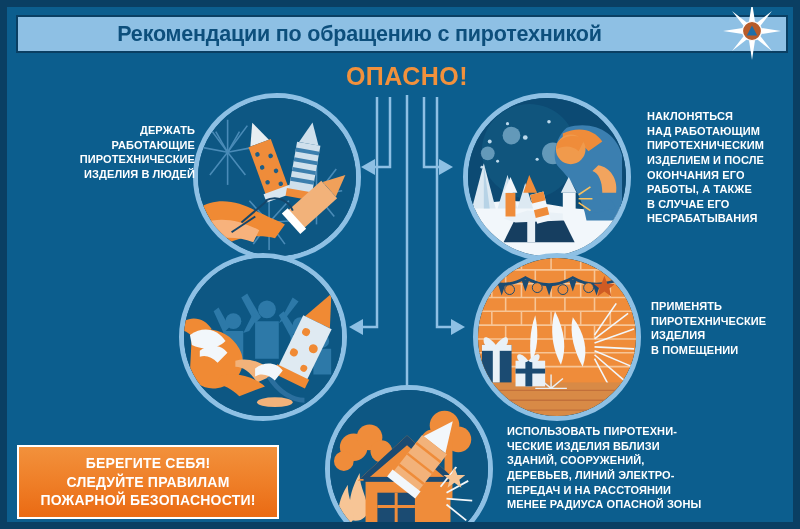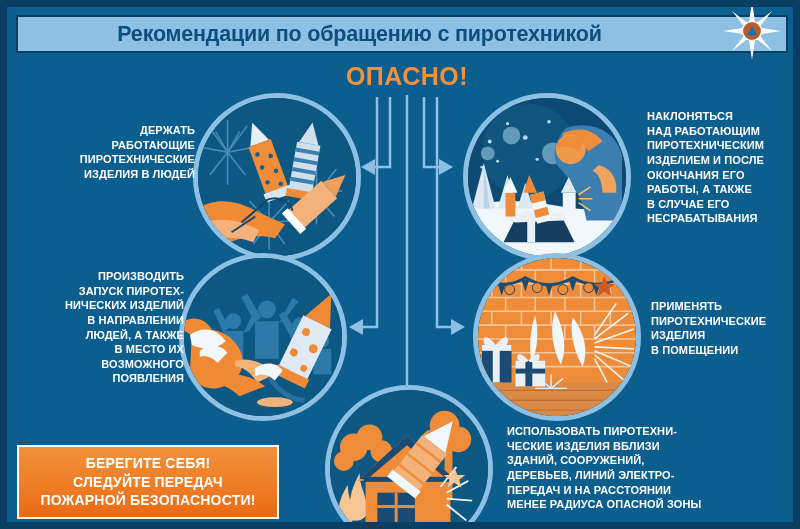--- a/index.html
+++ b/index.html
@@ -532,38 +532,30 @@
 ПИРОТЕХНИЧЕСКИЕ
 ИЗДЕЛИЯ В ЛЮДЕЙ</div>
   <div class="rule-text" id="text-2" style="white-space:pre-line">НАКЛОНЯТЬСЯ
 НАД РАБОТАЮЩИМ
 ПИРОТЕХНИЧЕСКИМ
 ИЗДЕЛИЕМ И ПОСЛЕ
 ОКОНЧАНИЯ ЕГО
 РАБОТЫ, А ТАКЖЕ
 В СЛУЧАЕ ЕГО
 НЕСРАБАТЫВАНИЯ</div>
-  <div class="rule-text" id="text-3" style="white-space:pre-line">ПРОИЗВОДИТЬ
-ЗАПУСК ПИРОТЕХ-
-НИЧЕСКИХ ИЗДЕЛИЙ
-В НАПРАВЛЕНИИ
-ЛЮДЕЙ, А ТАКЖЕ
-В МЕСТО ИХ
-ВОЗМОЖНОГО
-ПОЯВЛЕНИЯ</div>
   <div class="rule-text" id="text-4" style="white-space:pre-line">ПРИМЕНЯТЬ
 ПИРОТЕХНИЧЕСКИЕ
 ИЗДЕЛИЯ
 В ПОМЕЩЕНИИ</div>
   <div class="rule-text" id="text-5" style="white-space:pre-line">ИСПОЛЬЗОВАТЬ ПИРОТЕХНИ-
 ЧЕСКИЕ ИЗДЕЛИЯ ВБЛИЗИ
 ЗДАНИЙ, СООРУЖЕНИЙ,
 ДЕРЕВЬЕВ, ЛИНИЙ ЭЛЕКТРО-
 ПЕРЕДАЧ И НА РАССТОЯНИИ
 МЕНЕЕ РАДИУСА ОПАСНОЙ ЗОНЫ</div>
 
   <div id="callout-box">
     <div id="callout-text">БЕРЕГИТЕ СЕБЯ!
-СЛЕДУЙТЕ ПЕРЕДАЧ
+СЛЕДУЙТЕ ПРАВИЛАМ
 ПОЖАРНОЙ БЕЗОПАСНОСТИ!</div>
   </div>
 
 </div>
 
 </body></html>

